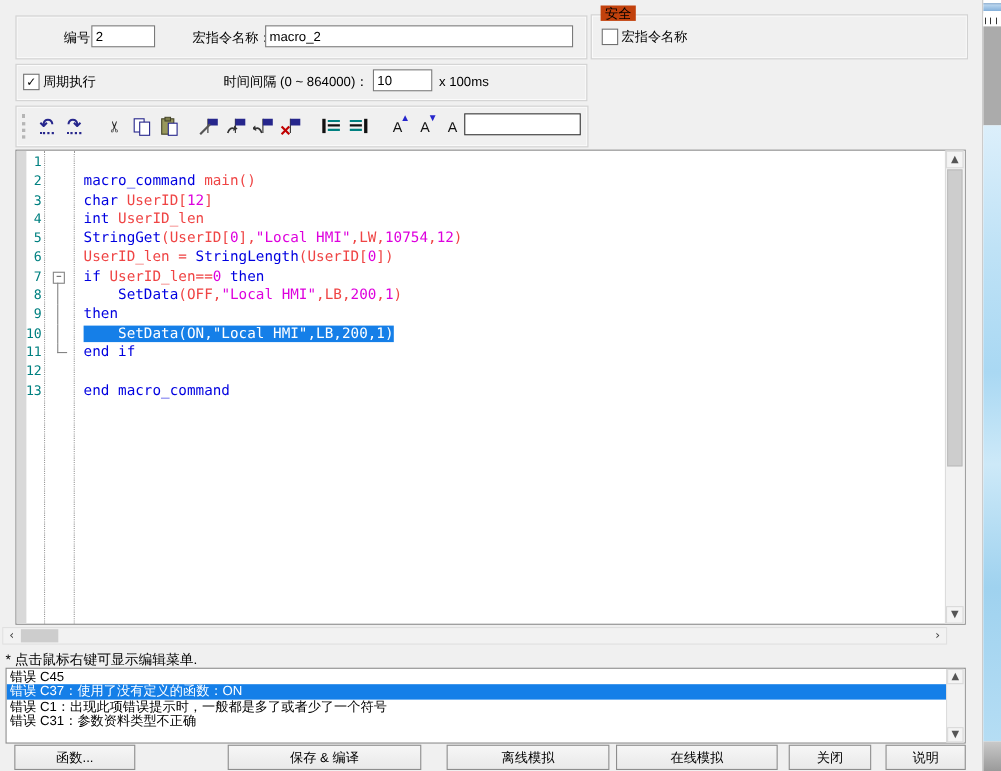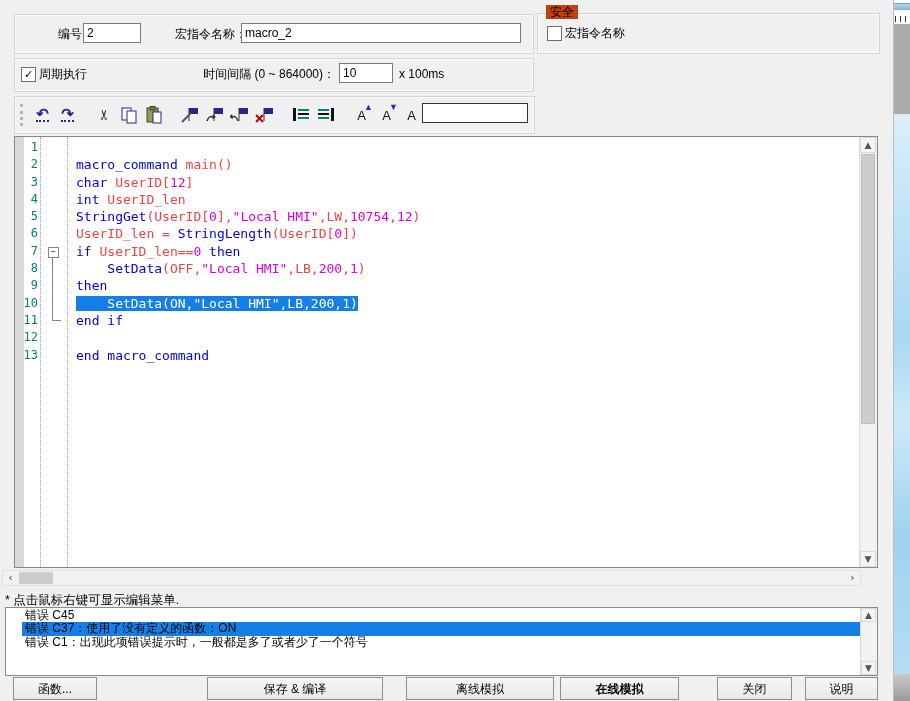--- a/index.html
+++ b/index.html
@@ -53,23 +53,23 @@
   .sb-btn{position:absolute;left:0;width:16px;height:16px;background:#f4f4f4;border:1px solid #d9d9d9;
           box-sizing:border-box;text-align:center;font:9px/14px "DejaVu Sans",sans-serif;color:#555;cursor:default;}
   .sb-thumb{position:absolute;left:1px;width:14px;background:#cdcdcd;border:1px solid #bcbcbc;box-sizing:border-box;cursor:default;}
   .hscroll{position:absolute;left:2px;top:570px;width:859px;height:16px;background:#f2f2f2;border:1px solid #e0e0e0;box-sizing:border-box;}
   .hs-btn{position:absolute;top:0;width:15px;height:14px;text-align:center;font:11px/13px "DejaVu Sans",sans-serif;color:#444;cursor:default;}
   .hs-thumb{position:absolute;left:16px;top:1px;width:34px;height:12px;background:#cdcdcd;cursor:default;}
   
   .hint{position:absolute;left:5px;top:592px;font-size:12.5px;}
   .errorbox{position:absolute;left:5px;top:607px;width:873px;height:69px;background:#fff;
             border:1px solid #8a8a8a;box-sizing:border-box;overflow:hidden;}
-  #error-rows{position:absolute;left:16px;top:1px;right:16px;}
+  #error-rows{position:absolute;left:0;top:1px;right:16px;}
   .erow{height:13.4px;line-height:13.4px;font-size:12px;padding-left:3px;white-space:nowrap;cursor:default;}
-  .erow.sel{background:#157fe8;color:#000000;}
+  .erow.sel{background:#157fe8;color:#ffffff;}
   .err-scroll{position:absolute;right:0;top:0;bottom:0;width:16px;background:#f2f2f2;border-left:1px solid #dcdcdc;}
   
   .bgstrip{position:absolute;left:894px;top:0;width:16px;height:701px;background:#fff;}
   .bg-blue{position:absolute;left:0;right:0;top:3px;height:6px;background:linear-gradient(#bcd8f0,#84b0da);border-top:1px solid #6f9cc8;}
   .bg-ruler{position:absolute;left:0;right:0;top:12px;height:12px;background:#fff;}
   .bg-ruler::after{content:"";position:absolute;left:1px;right:0;bottom:2px;height:6px;
        background:repeating-linear-gradient(90deg,#333 0 1px,transparent 1px 5px);}
   .bg-gray{position:absolute;left:0;right:0;top:24px;height:90px;background:#ababab;}
   .bg-sky{position:absolute;left:0;right:0;top:114px;height:560px;
        background:linear-gradient(180deg,#dceffb 0%,#bfe2f6 20%,#a9d8f3 40%,#cde9f8 55%,#9fd2ef 75%,#b5ddf4 100%);}
@@ -283,32 +283,33 @@
       <span class="hs-btn" style="right:0;">›</span>
     </div>
 
     <div class="hint">* 点击鼠标右键可显示编辑菜单.</div>
 
     <div class="errorbox">
       <div id="error-rows">
           <div class="erow">错误 C45</div>
           <div class="erow sel">错误 C37：使用了没有定义的函数：ON</div>
           <div class="erow">错误 C1：出现此项错误提示时，一般都是多了或者少了一个符号</div>
+          <div class="erow">错误 C31：参数资料类型不正确</div>
         </div>
       <div class="err-scroll">
         <span class="sb-btn" style="top:0;width:15px;height:14px;line-height:12px;">▲</span>
         <span class="sb-btn" style="bottom:0;width:15px;height:14px;line-height:12px;">▼</span>
       </div>
     </div>
 
     <div id="footer">
-        <button class="btn" style="left: 13px; top: 677px; width: 84px;">函数...</button>
+        <button class="btn" style="left: 13px; top: 677px; width: 110px;">函数...</button>
         <button class="btn" style="left: 207px; top: 677px; width: 176px;">保存 &amp; 编译</button>
         <button class="btn" style="left: 406px; top: 677px; width: 148px;">离线模拟</button>
-        <button class="btn" style="left: 560px; top: 677px; width: 119px; font-weight: bold;">在线模拟</button>
+        <button class="btn" style="left: 560px; top: 677px; width: 147px;">在线模拟</button>
         <button class="btn" style="left: 717px; top: 677px; width: 75px;">关闭</button>
         <button class="btn" style="left: 805px; top: 677px; width: 73px;">说明</button>
       </div>
   </div>
 
   <div class="bgstrip">
     <div class="bg-blue"></div>
     <div class="bg-ruler"></div>
     <div class="bg-gray"></div>
     <div class="bg-sky"></div>

